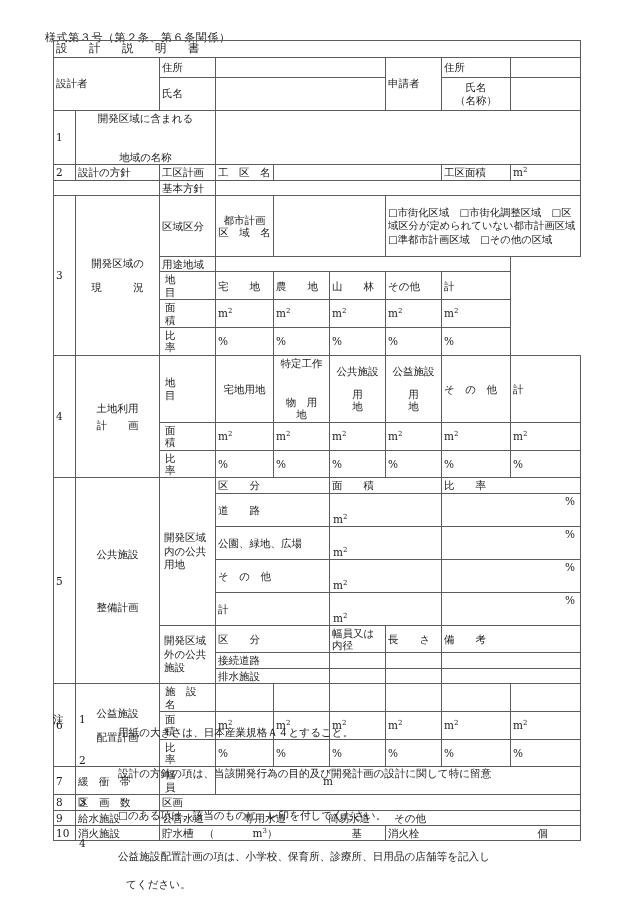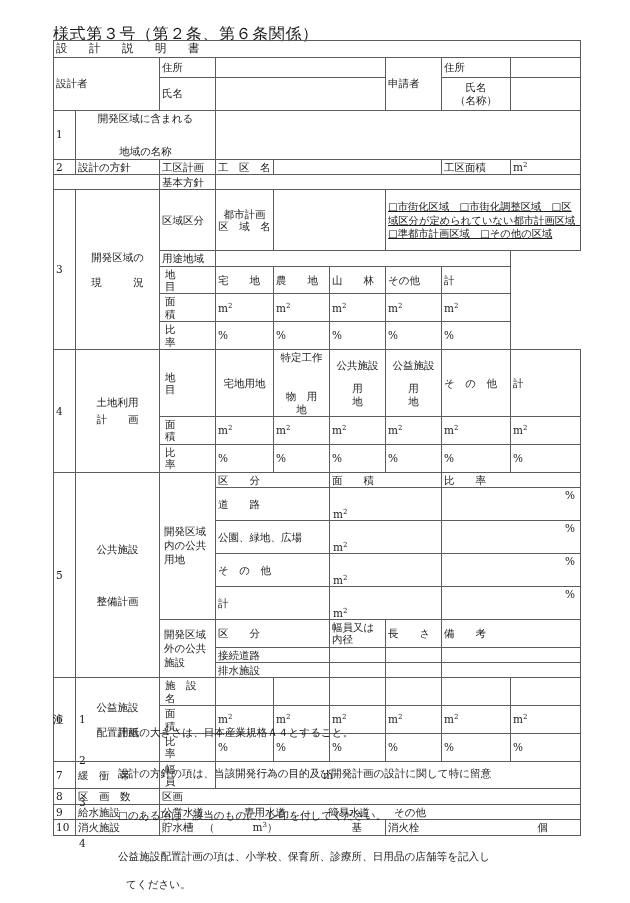--- a/index.html
+++ b/index.html
@@ -18,25 +18,24 @@
   }
   #page {
     position: absolute;
     left: 0; top: 0;
     width: 630px;
     height: 903px;
   }
   .form-no {
     position: absolute;
     left: 45px;
-    top: 24px;
-    font-size: 16px;
+    top: 30px;
+    font-size: 11px;
     letter-spacing: 0.6px;
     white-space: nowrap;
-    margin-left: 8px;
   }
   table.main {
     position: absolute;
     left: 53px;
     top: 40px;
     width: 527px;
     border-collapse: collapse;
     table-layout: fixed;
     font-size: 10.5px;
     line-height: 1.18;
@@ -81,21 +80,20 @@
   }
   sup.sq {
     font-size: 7px;
     vertical-align: super;
     line-height: 0;
   }
   .chk {
     font-size: 10.3px;
     line-height: 1.32;
     padding: 1px 3px;
-    text-decoration: underline;
   }
   .sec-no {
     text-align: left;
     vertical-align: bottom;
     padding-left: 2px;
   }
   .stack {
     display: block;
     text-align: center;
   }
@@ -179,21 +177,21 @@
         <span class="stack">氏名</span>
         <span class="stack">（名称）</span>
       </td>
       <td></td>
     </tr>
 
     <tr>
       <td class="sec-no" style="height:46px">1</td>
       <td colspan="2" class="vt">
         <span class="stack">開発区域に含まれる</span>
-        <span class="stack" style="margin-top:21px">地域の名称</span>
+        <span class="stack" style="margin-top:27px">地域の名称</span>
       </td>
       <td colspan="6"></td>
     </tr>
 
     <tr>
       <td class="c">2</td>
       <td class="c">設計の方針</td>
       <td class="c">工区計画</td>
       <td class="c">工　区　名</td>
       <td colspan="3"></td>

